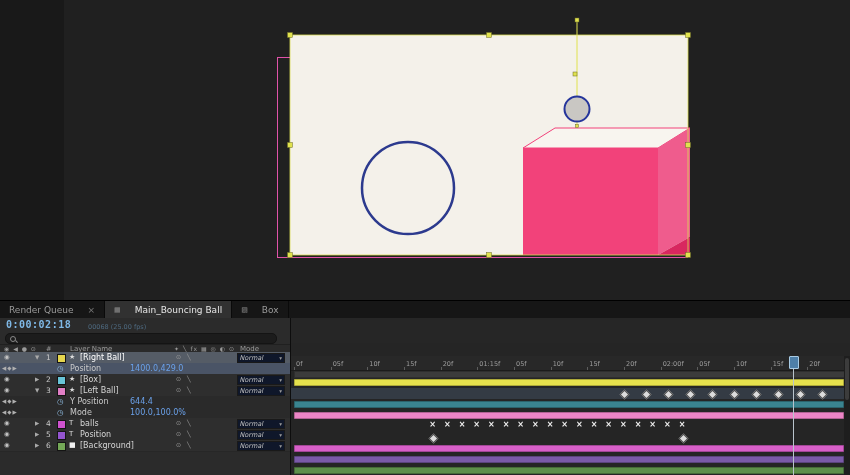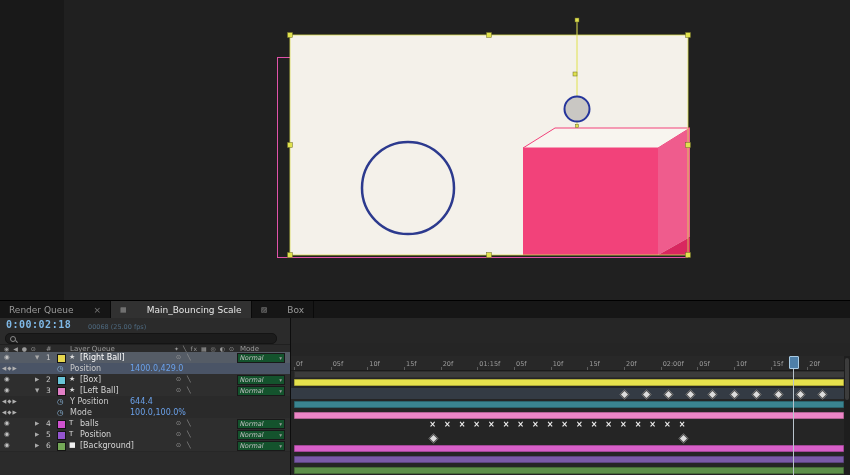--- a/index.html
+++ b/index.html
@@ -7,21 +7,21 @@
        font-family:"DejaVu Sans",sans-serif;-webkit-font-smoothing:antialiased;}
 
   
   .viewer{position:absolute;left:0;top:0;width:850px;height:300px;background:var(--viewer-bg);}
   .viewer .leftshade{position:absolute;left:0;top:0;width:64px;height:300px;background:#191919;}
   svg.scene{position:absolute;left:0;top:0;}
 
   
   .tabbar{position:absolute;left:0;top:300px;width:850px;height:17px;background:#161616;
           border-top:1px solid #000;border-bottom:1px solid #0a0a0a;display:flex;font-size:9px;color:#9a9a9a;}
-  .tab{display:flex;align-items:center;gap:20px;padding:0 9px;border-right:1px solid #0a0a0a;white-space:nowrap;}
+  .tab{display:flex;align-items:center;gap:14px;padding:0 9px;border-right:1px solid #0a0a0a;white-space:nowrap;}
   .tab .close{color:#777;font-size:9px;}
   .tab .ticn{font-size:7px;color:#8a8a8a;}
   .tab.active{background:#313131;color:#e6e6e6;}
 
   
   .panel{position:absolute;left:0;top:318px;width:850px;height:157px;background:#262626;}
   .leftcol{position:absolute;left:0;top:0;width:290px;height:157px;background:#2b2b2b;border-right:1px solid #0d0d0d;}
   .timecode{position:absolute;left:6px;top:1px;font-family:"DejaVu Sans Mono",monospace;
             font-size:10px;font-weight:bold;color:var(--timecode);letter-spacing:.5px;}
   .frameinfo{position:absolute;left:88px;top:5px;font-size:6.5px;color:#4e6a80;}
@@ -50,21 +50,21 @@
   .exp{left:35px;top:2px !important;font-size:5.5px;color:#aaa;}
   .num{left:46px;font-size:7.5px;color:#c8c8c8;}
   .swatch{left:57px;top:2px !important;width:7px;height:7px;border:1px solid #141414;}
   .ticon{left:69px;font-size:7px;color:#ddd;}
   .lname{left:80px;font-size:8px;color:#d6d6d6;}
   .sel .lname{color:#fff;}
   .pstop{left:57px;font-size:7.5px;color:#8ab4d8;}
   .pname{left:70px;font-size:8px;color:#c9c9c9;text-align:right;}
   .pval{left:130px;font-size:8px;color:var(--value-blue);}
   .sw{left:176px;font-size:6px;color:#9a9a9a;letter-spacing:2px;}
-  .mode{left:237px;width:42px;height:8px;background:#14532d;border:1px solid #191919;
+  .mode{left:237px;width:42px;height:8px;background:#0f172a;border:1px solid #191919;
         font-size:6.5px;color:#c0c0c0;display:flex;align-items:center;justify-content:space-between;padding:0 2px;}
   .mode b{font-weight:normal;font-size:5.5px;color:#999;}
 
   
   .rightcol{position:absolute;left:291px;top:0;width:559px;height:157px;background:#252525;overflow:hidden;margin-top:25px;}
   .ruler{position:absolute;left:0;top:13px;width:559px;height:14px;background:#282828;
          border-bottom:1px solid #1b1b1b;}
   .ruler::after{content:"";position:absolute;left:3px;right:4px;bottom:0;height:3px;
                 background:repeating-linear-gradient(90deg,#5d5d5d 0 1px,transparent 1px 36.667px);}
   .tick{position:absolute;bottom:2px;font-size:6.5px;color:#9d9d9d;transform:translateX(2px);white-space:nowrap;}
@@ -121,42 +121,42 @@
     </svg>
   </div>
 
   <div class="tabbar">
     <div class="tab">
       <span>Render Queue</span>
       <span class="close">×</span>
     </div>
     <div class="tab active">
       <span class="ticn">▦</span>
-      <span>Main_Bouncing Scale</span>
+      <span>Main_Bouncing Ball</span>
     </div>
     <div class="tab">
       <span class="ticn">▨</span>
       <span>Box</span>
     </div>
   </div>
 
   <div class="panel">
 
     <div class="leftcol">
       <div class="timecode">0:00:02:18</div>
       <div class="frameinfo">00068 (25.00 fps)</div>
       <div class="search">
         <span class="mag"></span>
         <input type="text" style="">
       </div>
 
       <div class="colhdr">
         <span class="h-icons">◉ ◀ ● ⊙</span>
         <span class="h-num">#</span>
-        <span class="h-name">Layer Queue</span>
+        <span class="h-name">Layer Name</span>
         <span class="h-sw">✦ ╲ fx ▦ ◎ ◐ ⊙</span>
         <span class="h-mode">Mode</span>
       </div>
 
       <div class="lrow sel" style="top:34px">
         <span class="eye">◉</span>
         <span class="exp">▼</span>
         <span class="num">1</span>
         <span class="swatch" style="background:var(--label-1)"></span>
         <span class="ticon">★</span>

